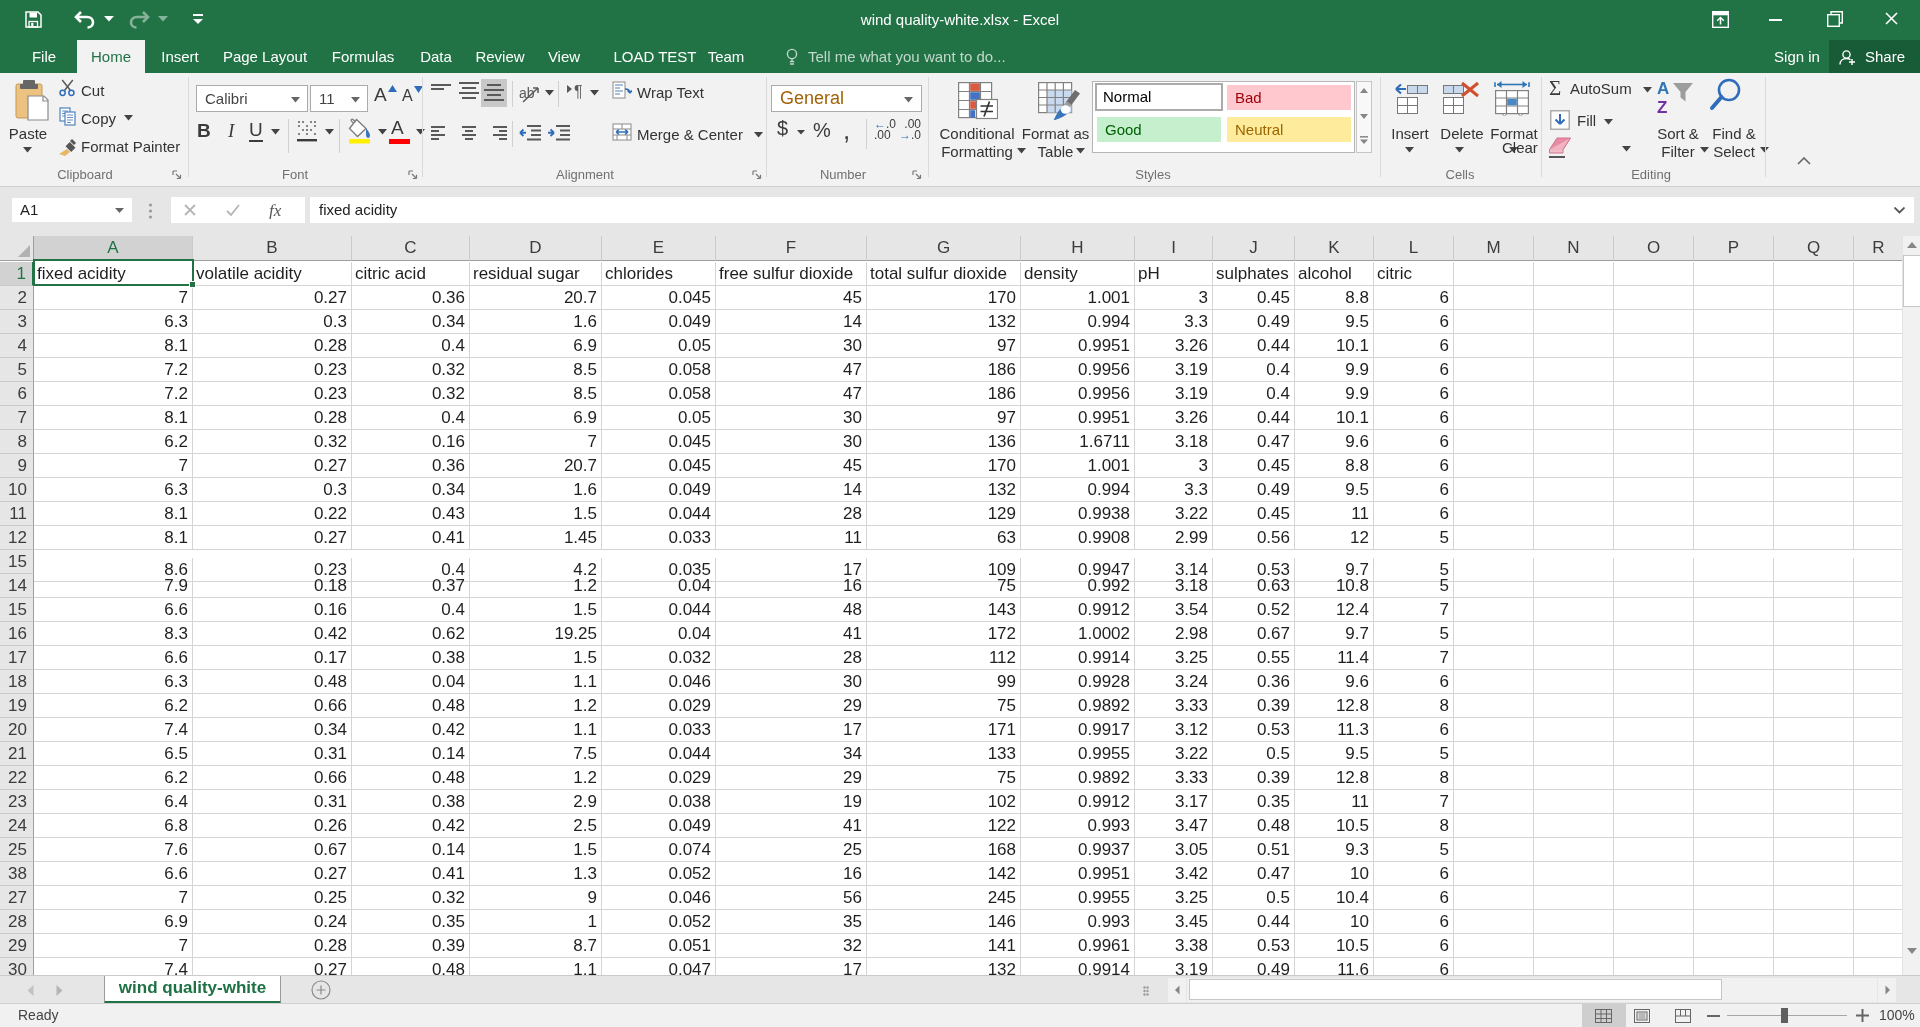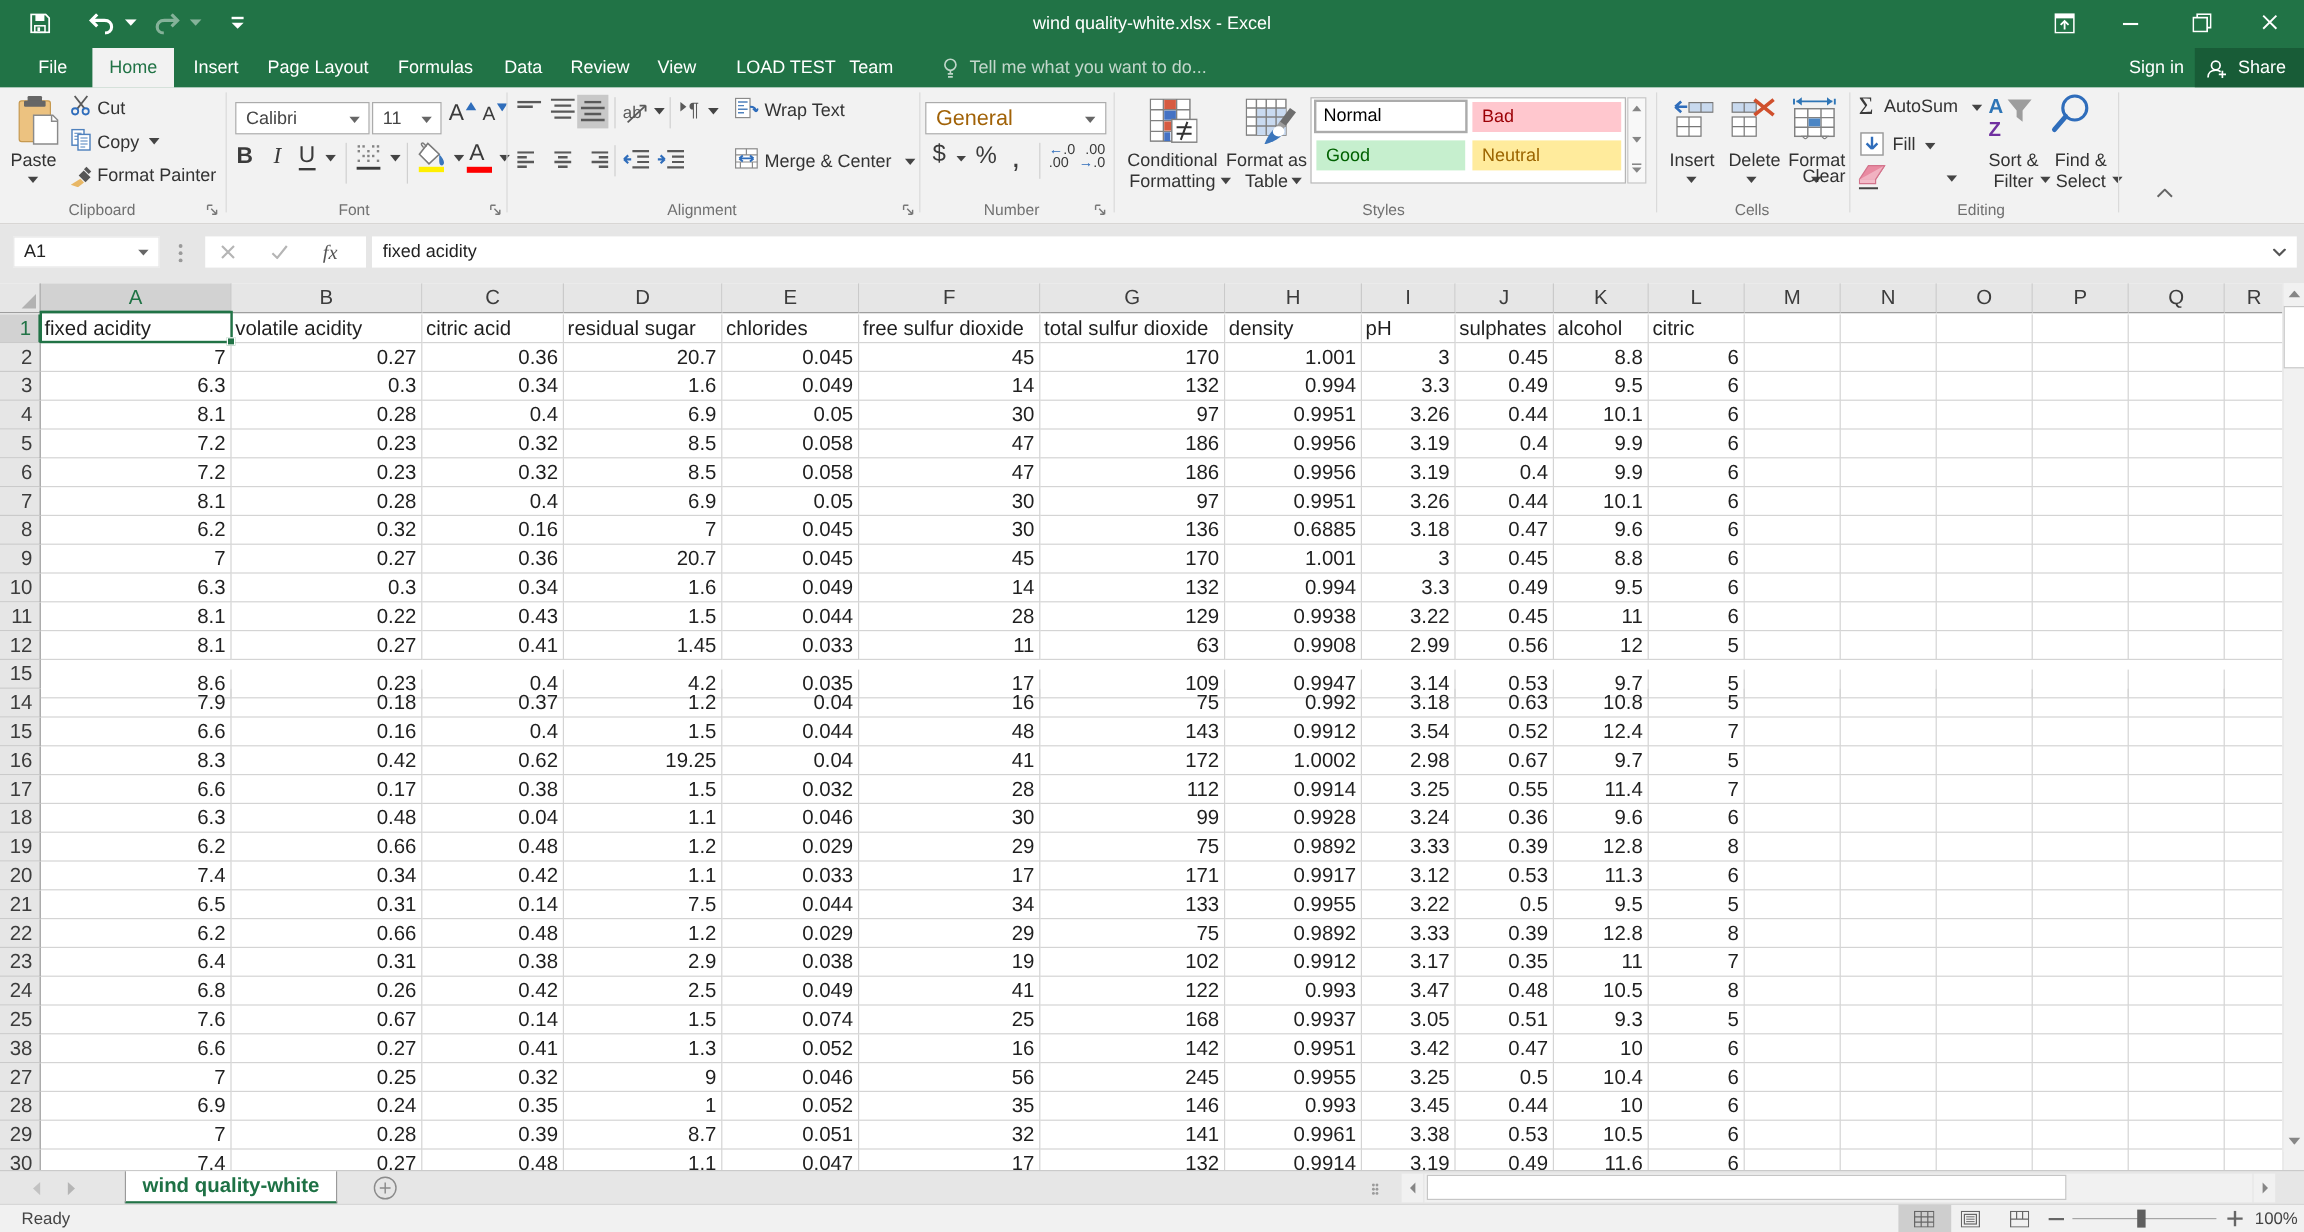--- a/index.html
+++ b/index.html
@@ -673,21 +673,21 @@
         <div class="c" style="left:1854px;width:50px"></div>
       </div>
 <div class="row" style="top:168px">
         <div class="c n" style="left:34px;width:159px">6.2</div>
         <div class="c n" style="left:193px;width:159px">0.32</div>
         <div class="c n" style="left:352px;width:118px">0.16</div>
         <div class="c n" style="left:470px;width:132px">7</div>
         <div class="c n" style="left:602px;width:114px">0.045</div>
         <div class="c n" style="left:716px;width:151px">30</div>
         <div class="c n" style="left:867px;width:154px">136</div>
-        <div class="c n" style="left:1021px;width:114px">0.6885</div>
+        <div class="c n" style="left:1021px;width:114px">1.6711</div>
         <div class="c n" style="left:1135px;width:78px">3.18</div>
         <div class="c n" style="left:1213px;width:82px">0.47</div>
         <div class="c n" style="left:1295px;width:79px">9.6</div>
         <div class="c n" style="left:1374px;width:80px">6</div>
         <div class="c" style="left:1454px;width:80px"></div>
         <div class="c" style="left:1534px;width:80px"></div>
         <div class="c" style="left:1614px;width:80px"></div>
         <div class="c" style="left:1694px;width:80px"></div>
         <div class="c" style="left:1774px;width:80px"></div>
         <div class="c" style="left:1854px;width:50px"></div>

